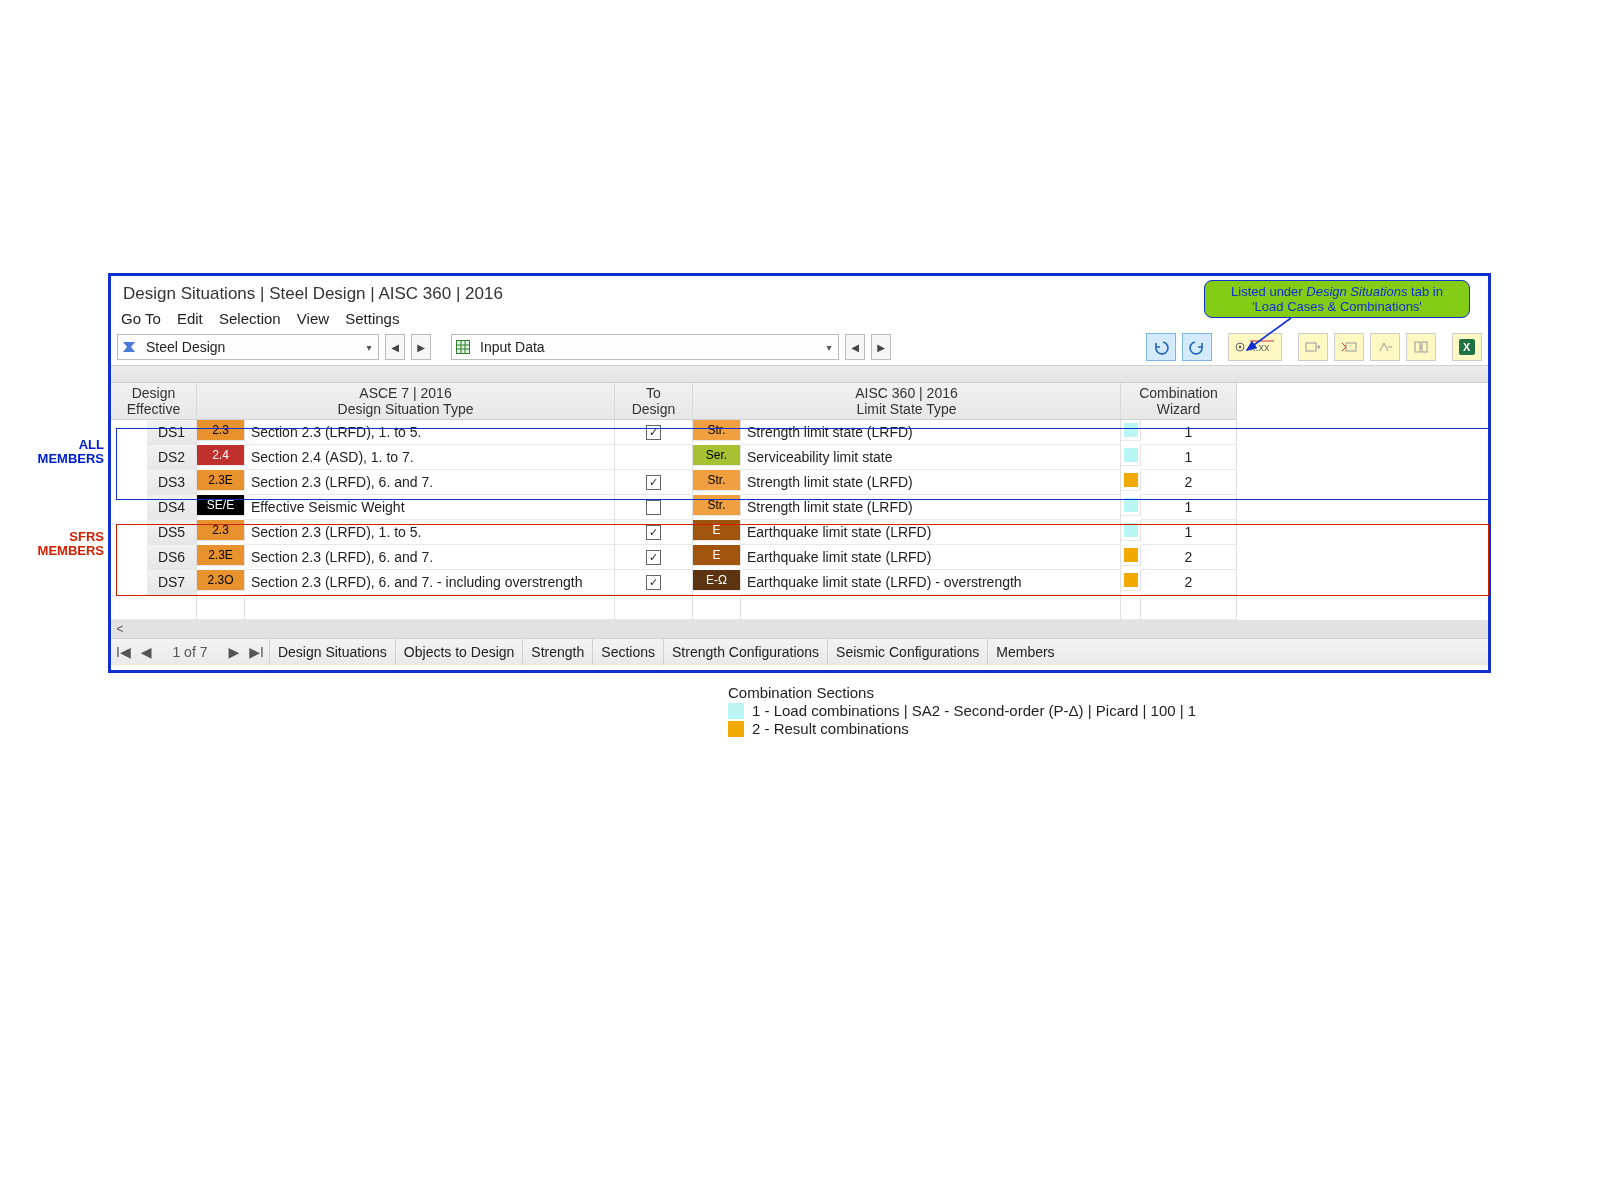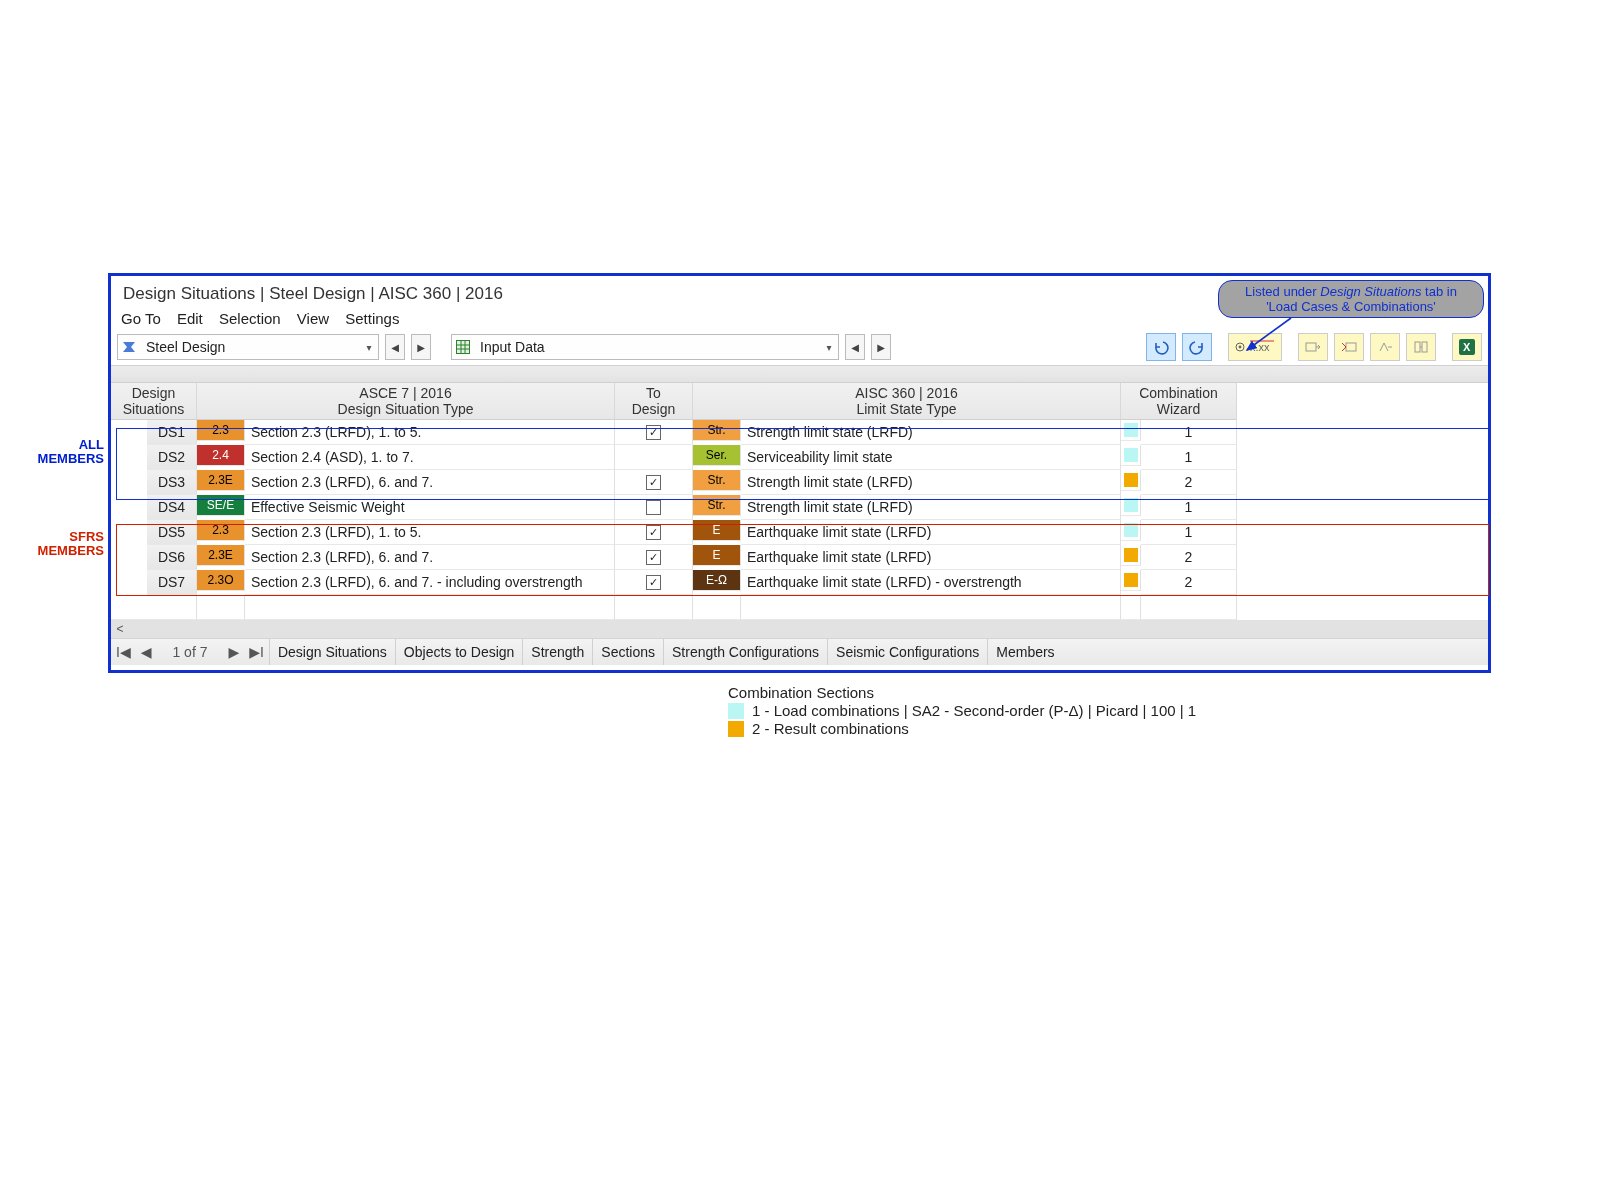--- a/index.html
+++ b/index.html
@@ -28,21 +28,21 @@
 .gc.rowh { background:linear-gradient(#f1f1f1,#e7e7e7); justify-content:center; font-size:14px;margin-left:36px; }
 .badge { width:100%; height:100%; display:flex; align-items:center; justify-content:center; font-size:12px; color:#000; }
 .chk { width:13px; height:13px; border:1px solid #666; margin:auto; display:flex; align-items:center; justify-content:center; font-size:11px; line-height:11px; }
 .sw { width:14px; height:14px; margin:auto; }
 .gc.center { justify-content:center; }
 .hscroll { height:18px; background:#e2e2e2; display:flex; align-items:center; }
 .hscroll .arr { width:18px; text-align:center; font-size:12px; color:#555; }
 .bottombar { display:flex; align-items:center; background:linear-gradient(#f3f3f3,#e9e9e9); border-top:1px solid #d4d4d4; height:26px; font-size:14px; }
 .bottombar .bb { padding:0 5px; color:#555; }
 .bottombar .tab { padding:0 8px; border-left:1px solid #d0d0d0; height:100%; display:flex; align-items:center; }
-.callout { position:absolute; right:4px; top:4px; width:252px; border:1.6px solid #1030d0; border-radius:14px; background:#a3a3a3; text-align:center; font-size:13px; color:#1030d0; padding:3px 6px; line-height:15px; }
+.callout { position:absolute; right:18px; top:4px; width:252px; border:1.6px solid #1030d0; border-radius:8px; background:#84cc16; text-align:center; font-size:13px; color:#1030d0; padding:3px 6px; line-height:15px; }
 .callout em { font-style:italic; }
 .overlay { position:absolute; pointer-events:none; box-sizing:border-box; }
 .overlay.blue { border:1.6px solid #1030d0; left:5px; top:152px; width:1373px; height:72px; }
 .overlay.red { border:1.6px solid #d02000; left:5px; top:248px; width:1373px; height:72px; }
 .legend { position:absolute; left:728px; top:684px; font-size:15px; color:#222; }
 .legend .lrow { display:flex; align-items:center; gap:8px; margin-top:1px; }
 .legend .lbox { width:16px; height:16px; }
 svg.arrow { position:absolute; overflow:visible; pointer-events:none; }
 </style>
 </head>
@@ -153,21 +153,21 @@
           <svg width="18" height="18">
             <rect x="1" y="1" width="16" height="16" rx="2" fill="#1f7244"></rect>
             <text x="5" y="13" font-size="11" fill="#fff" font-weight="bold">X</text>
           </svg>
         </div>
   </div>
 
   <div class="headerbar"></div>
 
   <div class="grid">
-    <div class="ghdr two"><span>Design</span><br><span>Situations</span></div>
+    <div class="ghdr two"><span>Design</span><br><span>Effective</span></div>
     <div class="ghdr two" style="grid-column:span 2"><span>ASCE 7 | 2016</span><br><span>Design Situation Type</span></div>
     <div class="ghdr two"><span>To</span><br><span>Design</span></div>
     <div class="ghdr two" style="grid-column:span 2"><span>AISC 360 | 2016</span><br><span>Limit State Type</span></div>
     <div class="ghdr two" style="grid-column:span 2"><span>Combination</span><br><span>Wizard</span></div>
 
   <div class="gc rowh">DS1</div>
         <div class="gc " style="padding:0">
           <div class="badge" style="background:#e8922e;color:#000">2.3</div>
         </div>
         <div class="gc ">Section 2.3 (LRFD), 1. to 5.</div>
@@ -207,21 +207,21 @@
         <div class="gc " style="padding:0">
           <div class="badge" style="background:#f0a040;color:#000">Str.</div>
         </div>
         <div class="gc ">Strength limit state (LRFD)</div>
         <div class="gc center" style="padding:0">
           <div class="sw" style="background:#f2a900"></div>
         </div>
         <div class="gc center">2</div>
         <div class="gc rowh">DS4</div>
         <div class="gc " style="padding:0">
-          <div class="badge" style="background:#15803d;color:#fff">SE/E</div>
+          <div class="badge" style="background:#000000;color:#fff">SE/E</div>
         </div>
         <div class="gc ">Effective Seismic Weight</div>
         <div class="gc center">
           <div class="chk"></div>
         </div>
         <div class="gc " style="padding:0">
           <div class="badge" style="background:#f0a040;color:#000">Str.</div>
         </div>
         <div class="gc ">Strength limit state (LRFD)</div>
         <div class="gc center" style="padding:0">

